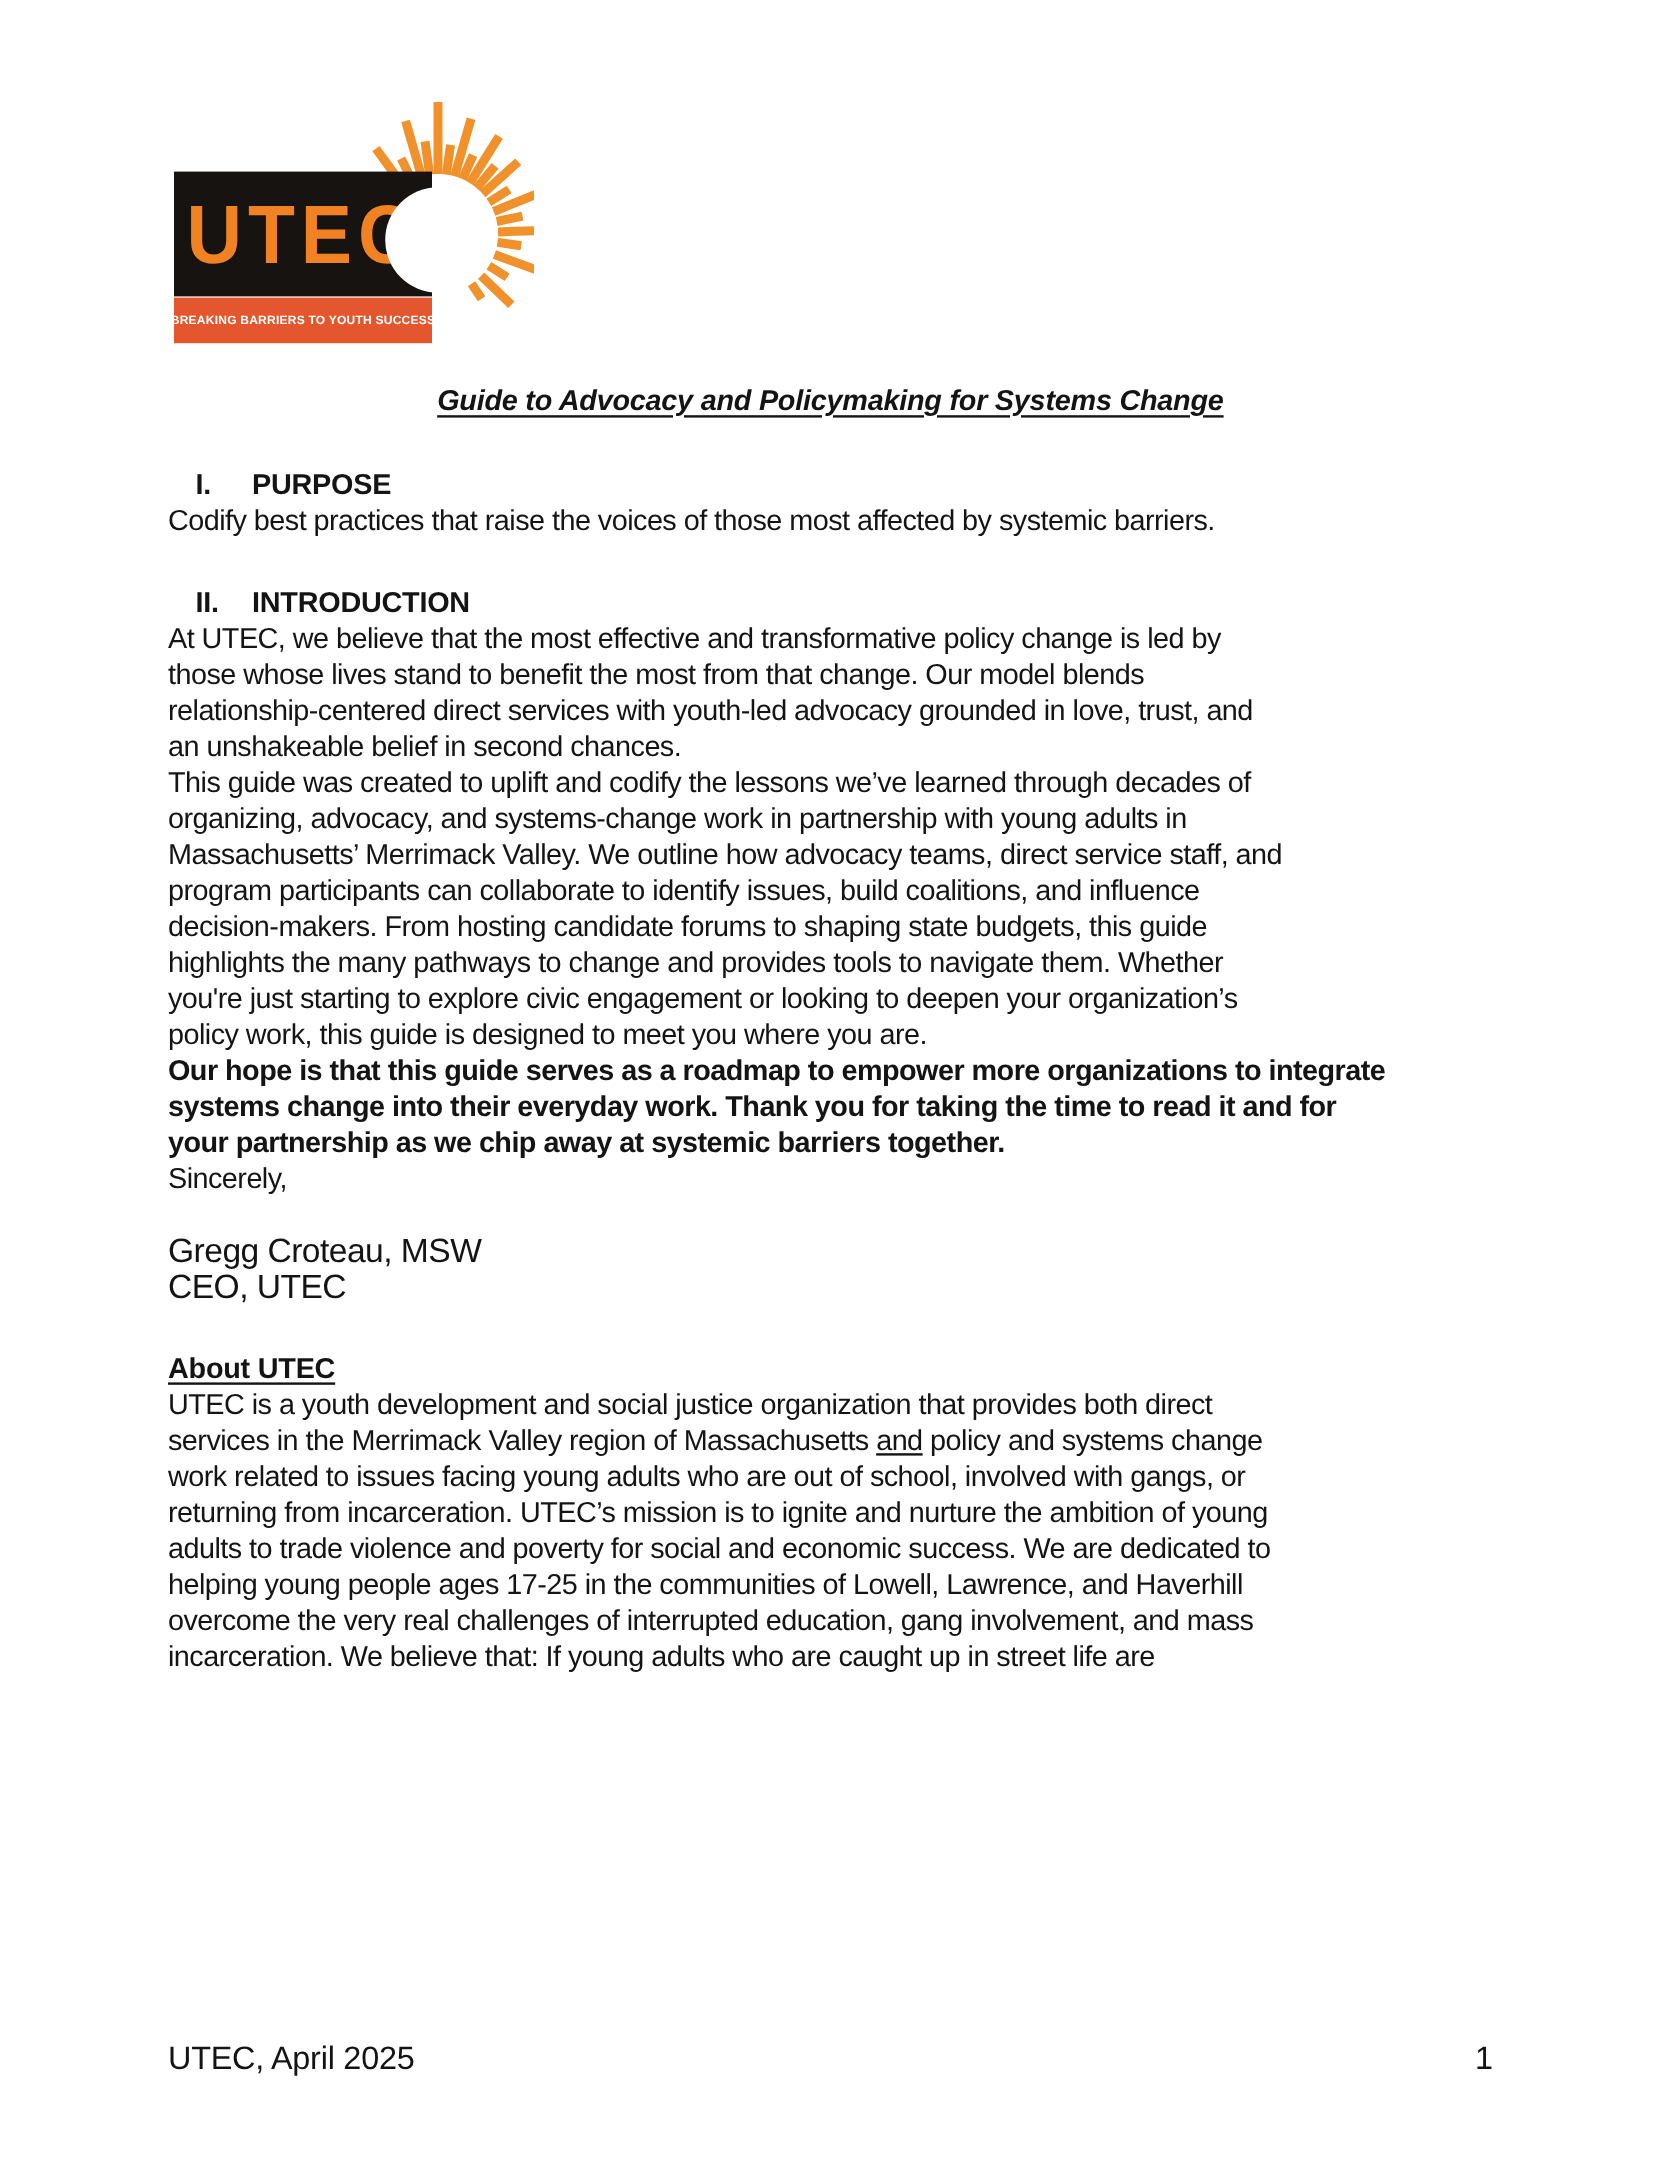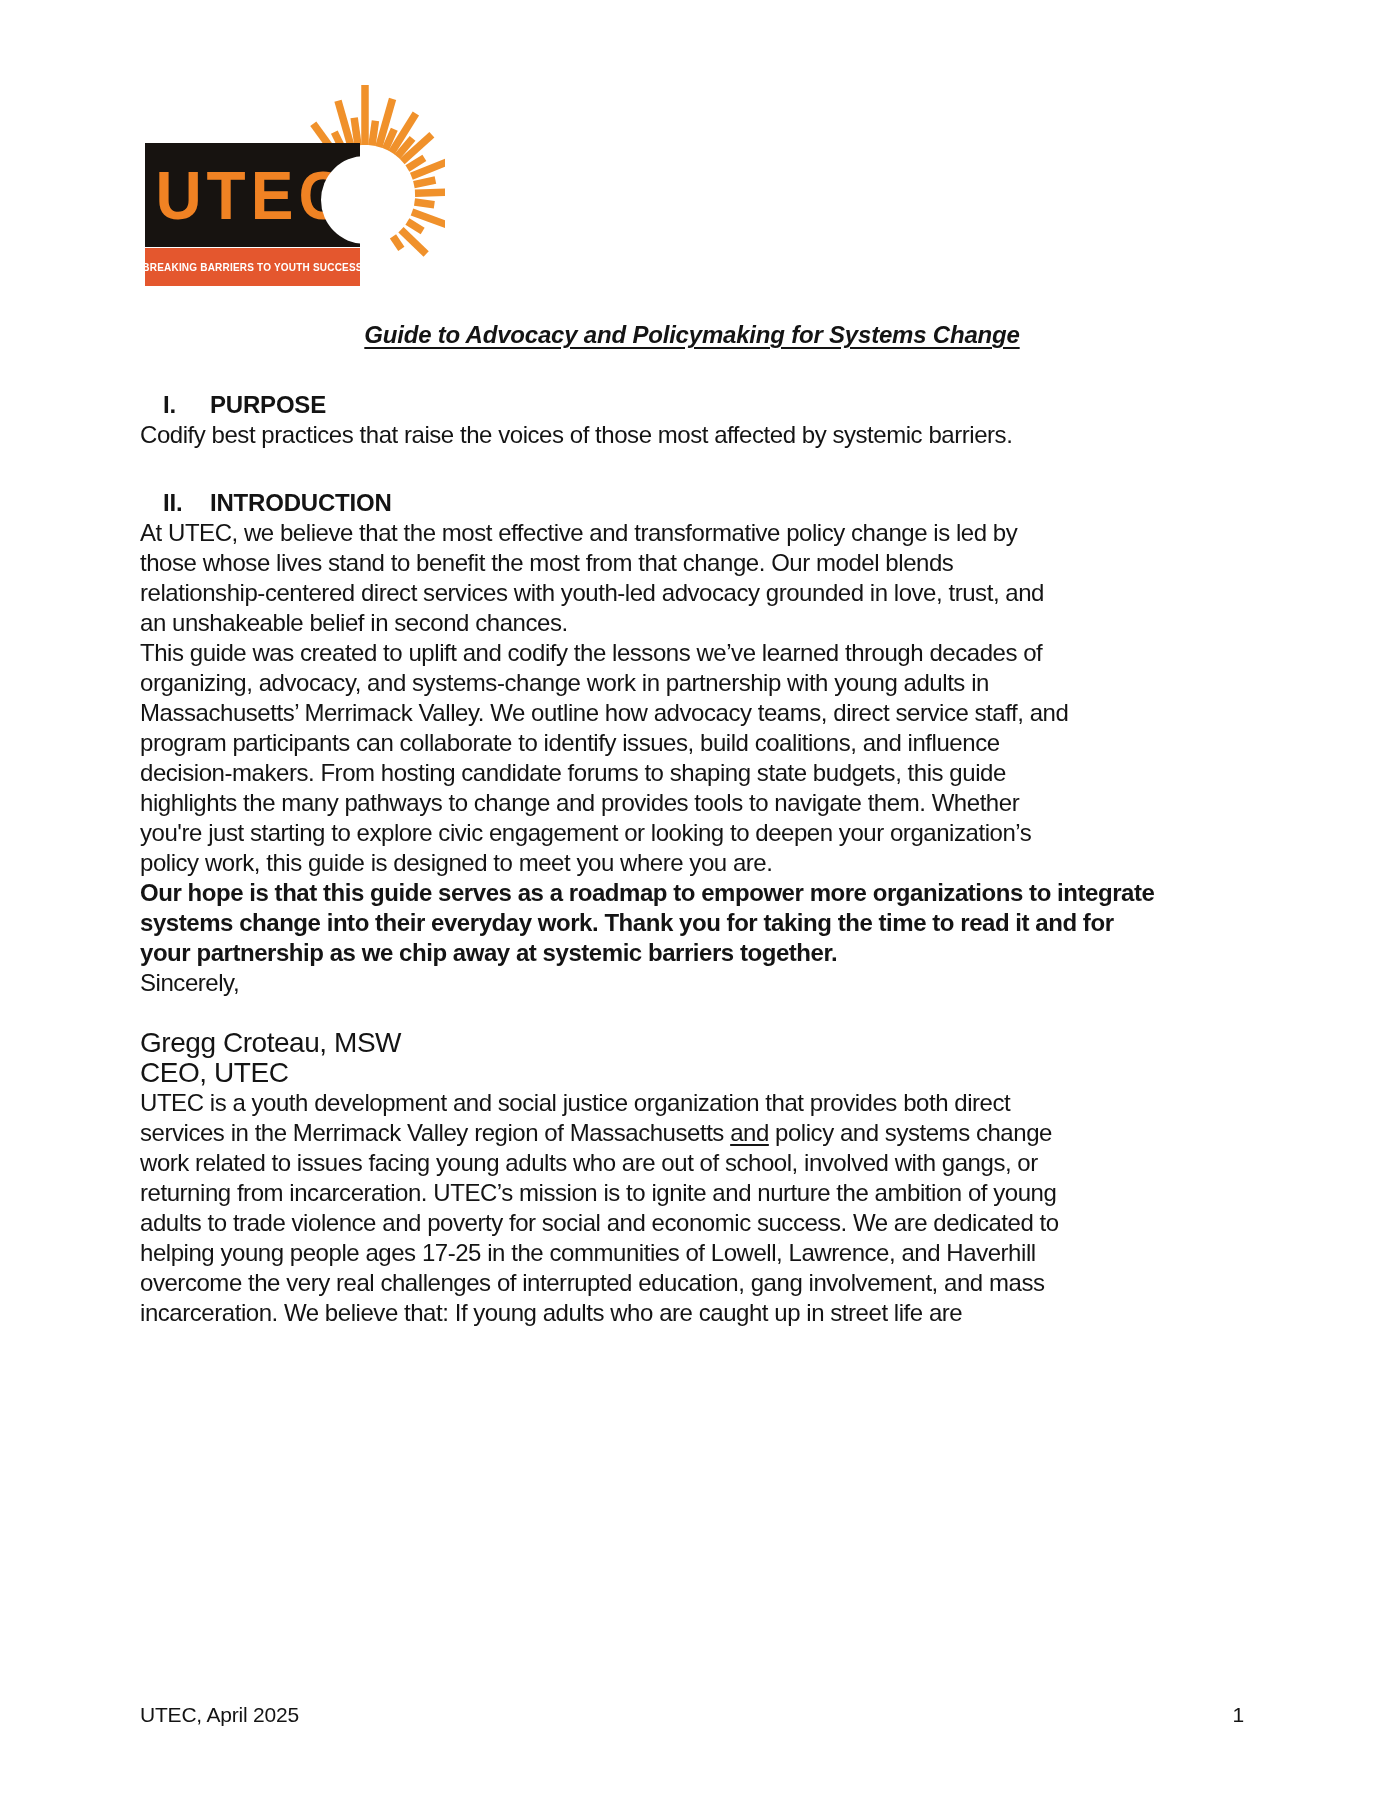--- a/index.html
+++ b/index.html
@@ -64,21 +64,21 @@
     text-decoration: underline; text-underline-offset: 4px; letter-spacing: -0.2px;
   }
   .mission-heading { margin-top: 40px; font-size: 24px; line-height: 30px; font-weight: bold; letter-spacing: -0.2px; }
   .mission-body { margin-top: 8px; }
   .u-word { text-decoration: underline; text-underline-offset: 3px; }
 
   
   .footer {
     position: absolute; left: 140px; top: 1700px; width: 1104px;
     display: flex; justify-content: space-between;
-    font-size: 21px; line-height: 30px; letter-spacing: -0.2px;
+    font-size: 27px; line-height: 30px; letter-spacing: -0.2px;
   }
 </style>
 </head>
 <body>
 
 <div class="logo-wrap">
   <svg class="rays-svg" viewBox="0 0 175 215" aria-hidden="true">
     <g stroke="#f0912b" stroke-width="7.5" stroke-linecap="butt">
       <line x1="95" y1="90" x2="95" y2="68" transform="rotate(-48 95 140)"></line>
       <line x1="95" y1="90" x2="95" y2="52" transform="rotate(-36 95 140)"></line>
@@ -138,20 +138,21 @@
   <p class="body-text intro-p3">Our hope is that this guide serves as a roadmap to empower more organizations to integrate
 systems change into their everyday work. Thank you for taking the time to read it and for
 your partnership as we chip away at systemic barriers together.</p>
 
   <p class="body-text sincerely">Sincerely,</p>
   <div class="signature">
     <div>Gregg Croteau, MSW</div>
     <div>CEO, UTEC</div>
   </div>
 
+  <div class="about-heading">About UTEC</div>
   <p class="body-text mission-body"><span>UTEC is a youth development and social justice organization that provides both direct
 services in the Merrimack Valley region of Massachusetts </span><span class="u-word">and</span><span> policy and systems change
 work related to issues facing young adults who are out of school, involved with gangs, or
 returning from incarceration. UTEC’s mission is to ignite and nurture the ambition of young
 adults to trade violence and poverty for social and economic success. We are dedicated to
 helping young people ages 17-25 in the communities of Lowell, Lawrence, and Haverhill
 overcome the very real challenges of interrupted education, gang involvement, and mass
 incarceration. We believe that: If young adults who are caught up in street life are</span></p>
 </div>
 

